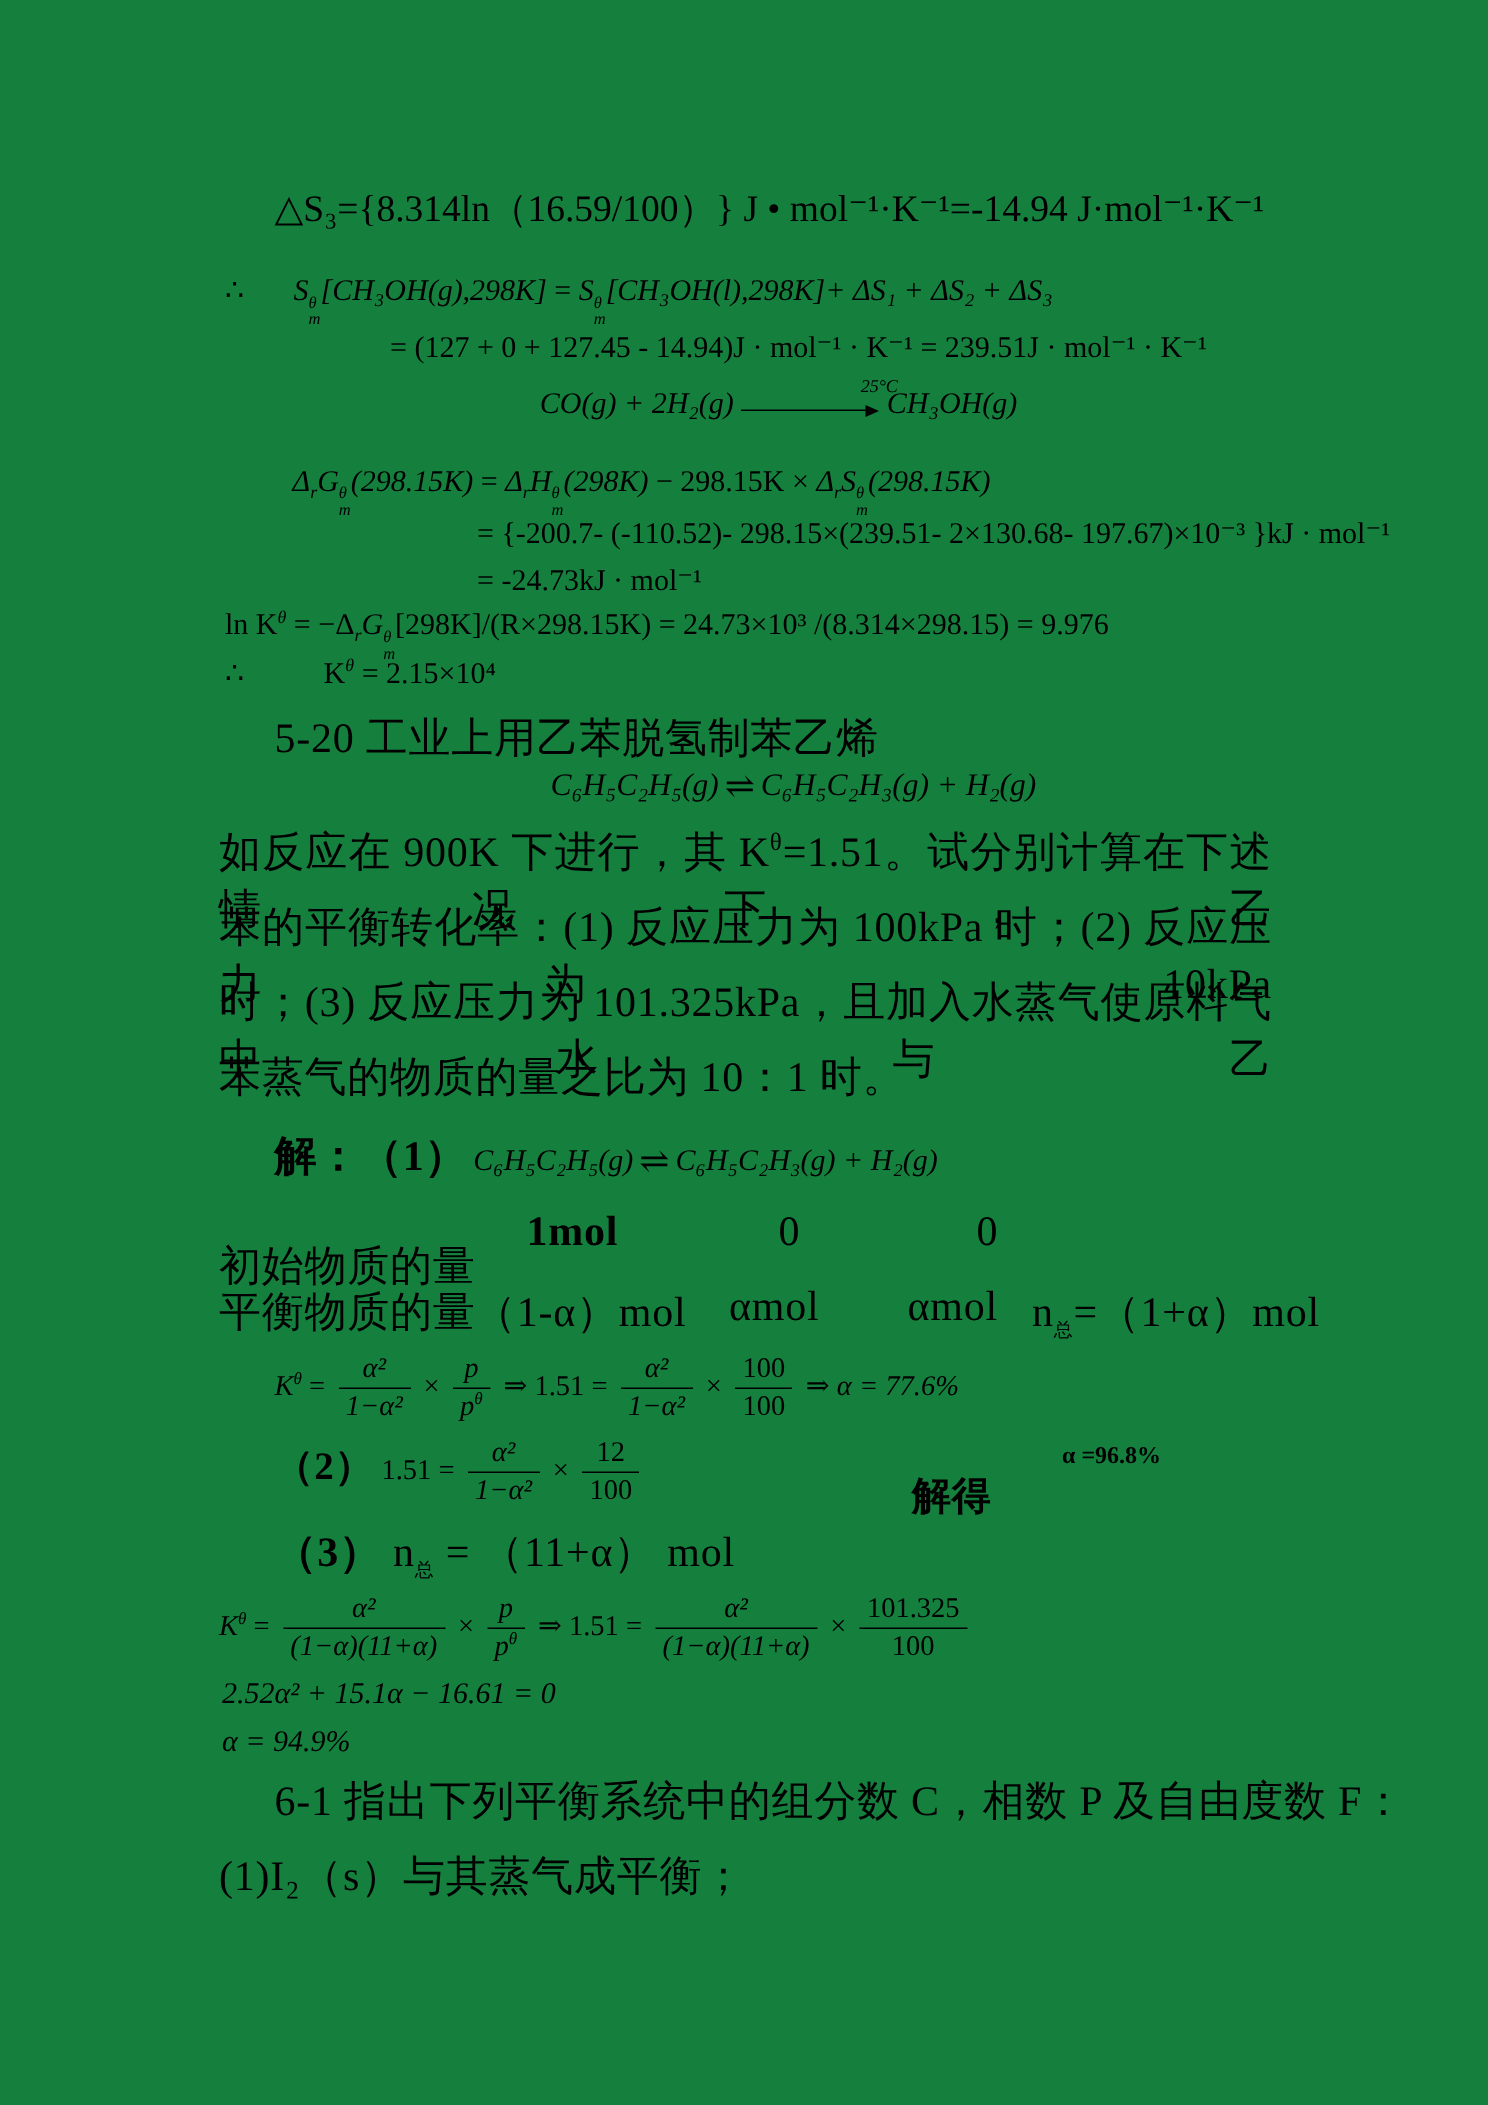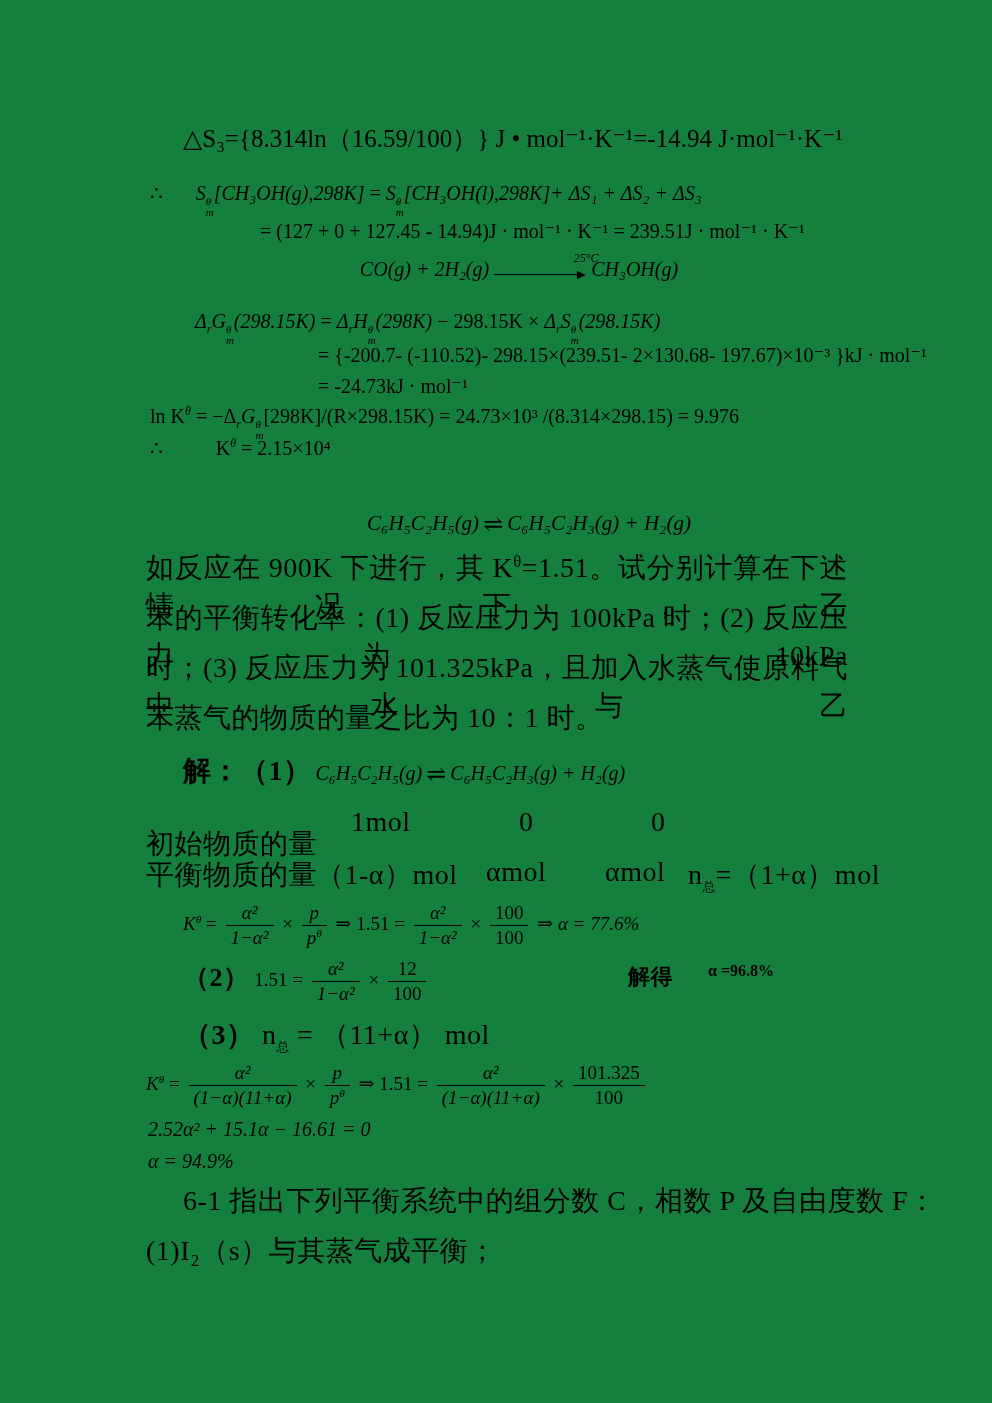--- a/index.html
+++ b/index.html
@@ -101,20 +101,23 @@
         <span>m</span>
       </span><span>[298K]/(R×298.15K) = 24.73×10³ /(8.314×298.15) = 9.976</span>
   </div>
 
   <div class="abs math" style="top:436px;left:150px;">
     <span>∴</span>
     <span style="display:inline-block;width:48px;"></span><span>K</span><sup class="it">θ</sup>
     <span>= 2.15×10⁴</span>
   </div>
 
+  <div class="abs cn" style="top:473px;left:183px;">
+    <span>5-20 工业上用乙苯脱氢制苯乙烯</span>
+  </div>
 
   <div class="abs math it" style="top:510px;left:0;width:992px;text-align:center;font-size:21px;padding-left:33px;">
     <span>C₆H₅C₂H₅(g)</span><span class="eq-arrow">⇌</span><span>C₆H₅C₂H₃(g) + H₂(g)</span>
   </div>
 
   <div class="abs cn jl" style="top:549px;left:146px;">
     <span>如反应在 900K 下进行，其 K</span><sup>θ</sup><span>=1.51。试分别计算在下述情况下，乙</span>
   </div>
   <div class="abs cn jl" style="top:599px;left:146px;">
     <span>苯的平衡转化率：(1) 反应压力为 100kPa 时；(2) 反应压力为 10kPa</span>
@@ -126,21 +129,21 @@
     <span>苯蒸气的物质的量之比为 10：1 时。</span>
   </div>
 
   <div class="abs" style="top:752px;left:183px;">
     <span class="cn b">解：（1）</span>
     <span class="math it">C₆H₅C₂H₅(g)</span><span class="math eq-arrow">⇌</span><span class="math it">C₆H₅C₂H₃(g) + H₂(g)</span>
   </div>
 
   <div class="abs cn" style="top:806px;left:146px;width:760px;height:40px;">
     <span class="colspan" style="left:0;margin-top:19px;">初始物质的量</span>
-    <span class="colspan" style="left:205px;">1mol</span>
+    <span class="colspan" style="left:205px;font-weight:bold;">1mol</span>
     <span class="colspan" style="left:373px;">0</span>
     <span class="colspan" style="left:505px;">0</span>
   </div>
 
   <div class="abs cn" style="top:856px;left:146px;width:800px;height:40px;">
     <span class="colspan" style="left:0;">平衡物质的量</span>
     <span class="colspan" style="left:170px;">（1-α）mol</span>
     <span class="colspan" style="left:340px;">αmol</span>
     <span class="colspan" style="left:459px;">αmol</span>
     <span class="colspan" style="left:542px;"><span>n</span><sub style="font-size:0.45em;">总</sub><span>=（1+α）mol</span></span>
@@ -162,21 +165,21 @@
     <span class="it">α = 77.6%</span>
   </div>
 
   <div class="abs mathsm" style="top:958px;left:183px;width:740px;">
     <span class="cn b" style="font-size:26px;">（2）</span>
     <span>1.51</span>
     <span>=</span>
     <span class="frac"><span class="num it">α²</span><span class="den it">1−α²</span></span>
     <span>×</span>
     <span class="frac"><span class="num">12</span><span class="den">100</span></span>
-    <span class="colspan cn b" style="left:425px;top:4px;font-size:22px;margin-left:20px;">解得</span>
+    <span class="colspan cn b" style="left:425px;top:22px;font-size:26px;">解得</span>
     <span class="colspan b" style="left:525px;top:4px;font-size:16px;">α =96.8%</span>
   </div>
 
   <div class="abs cn" style="top:1016px;left:183px;">
     <span class="b">（3）</span>
     <span>n</span><sub style="font-size:0.45em;">总</sub>
     <span>= （11+α） mol</span>
   </div>
 
   <div class="abs mathsm" style="top:1062px;left:146px;">

